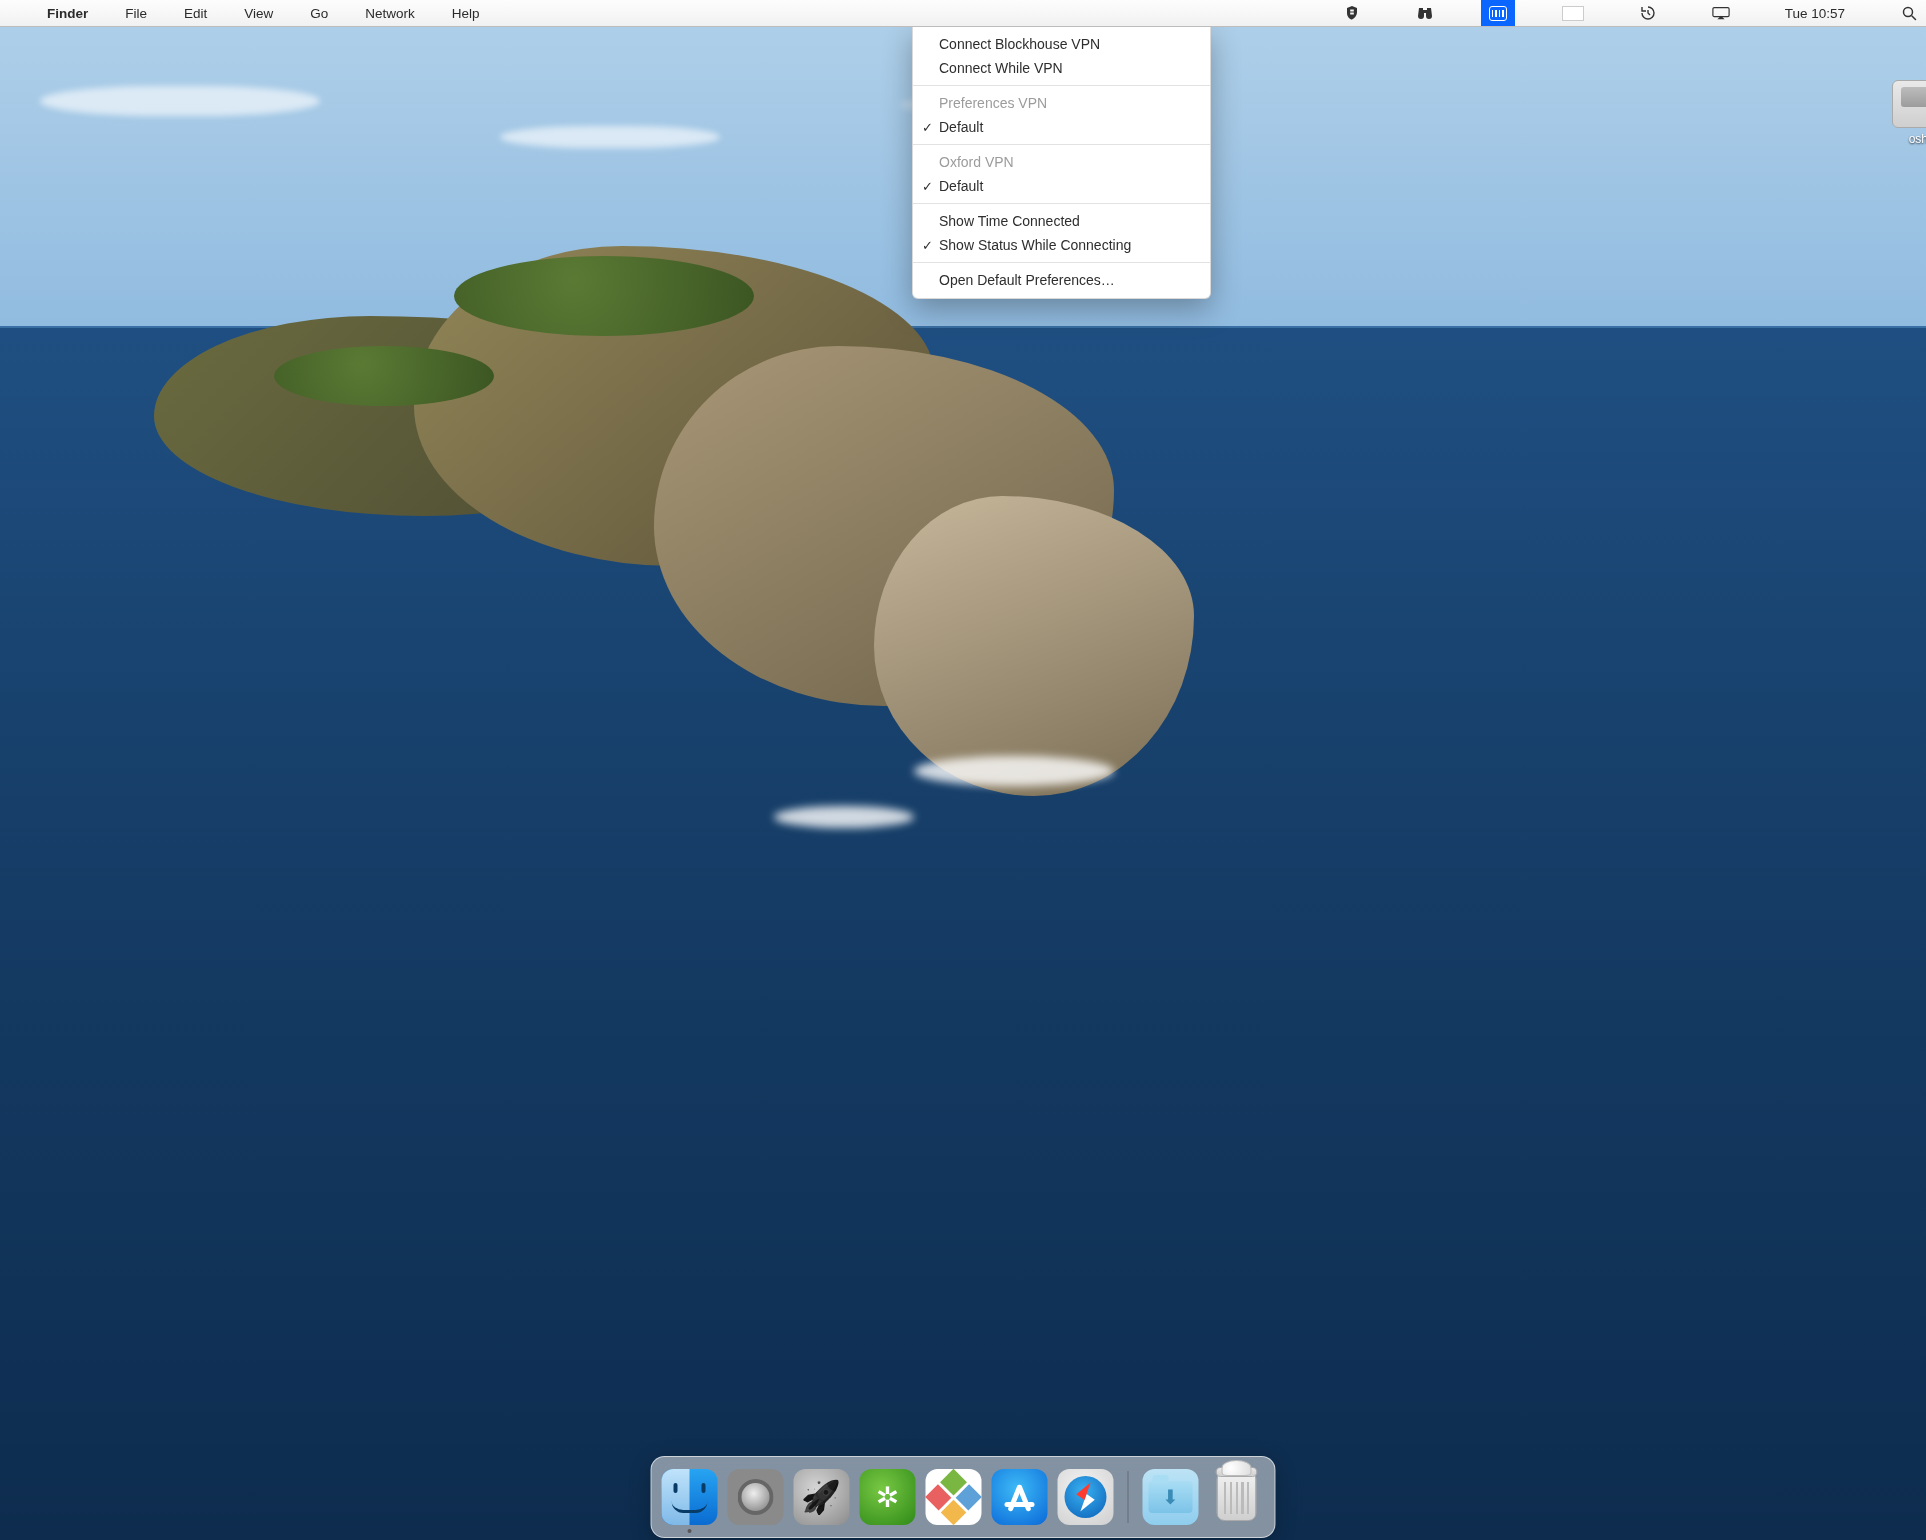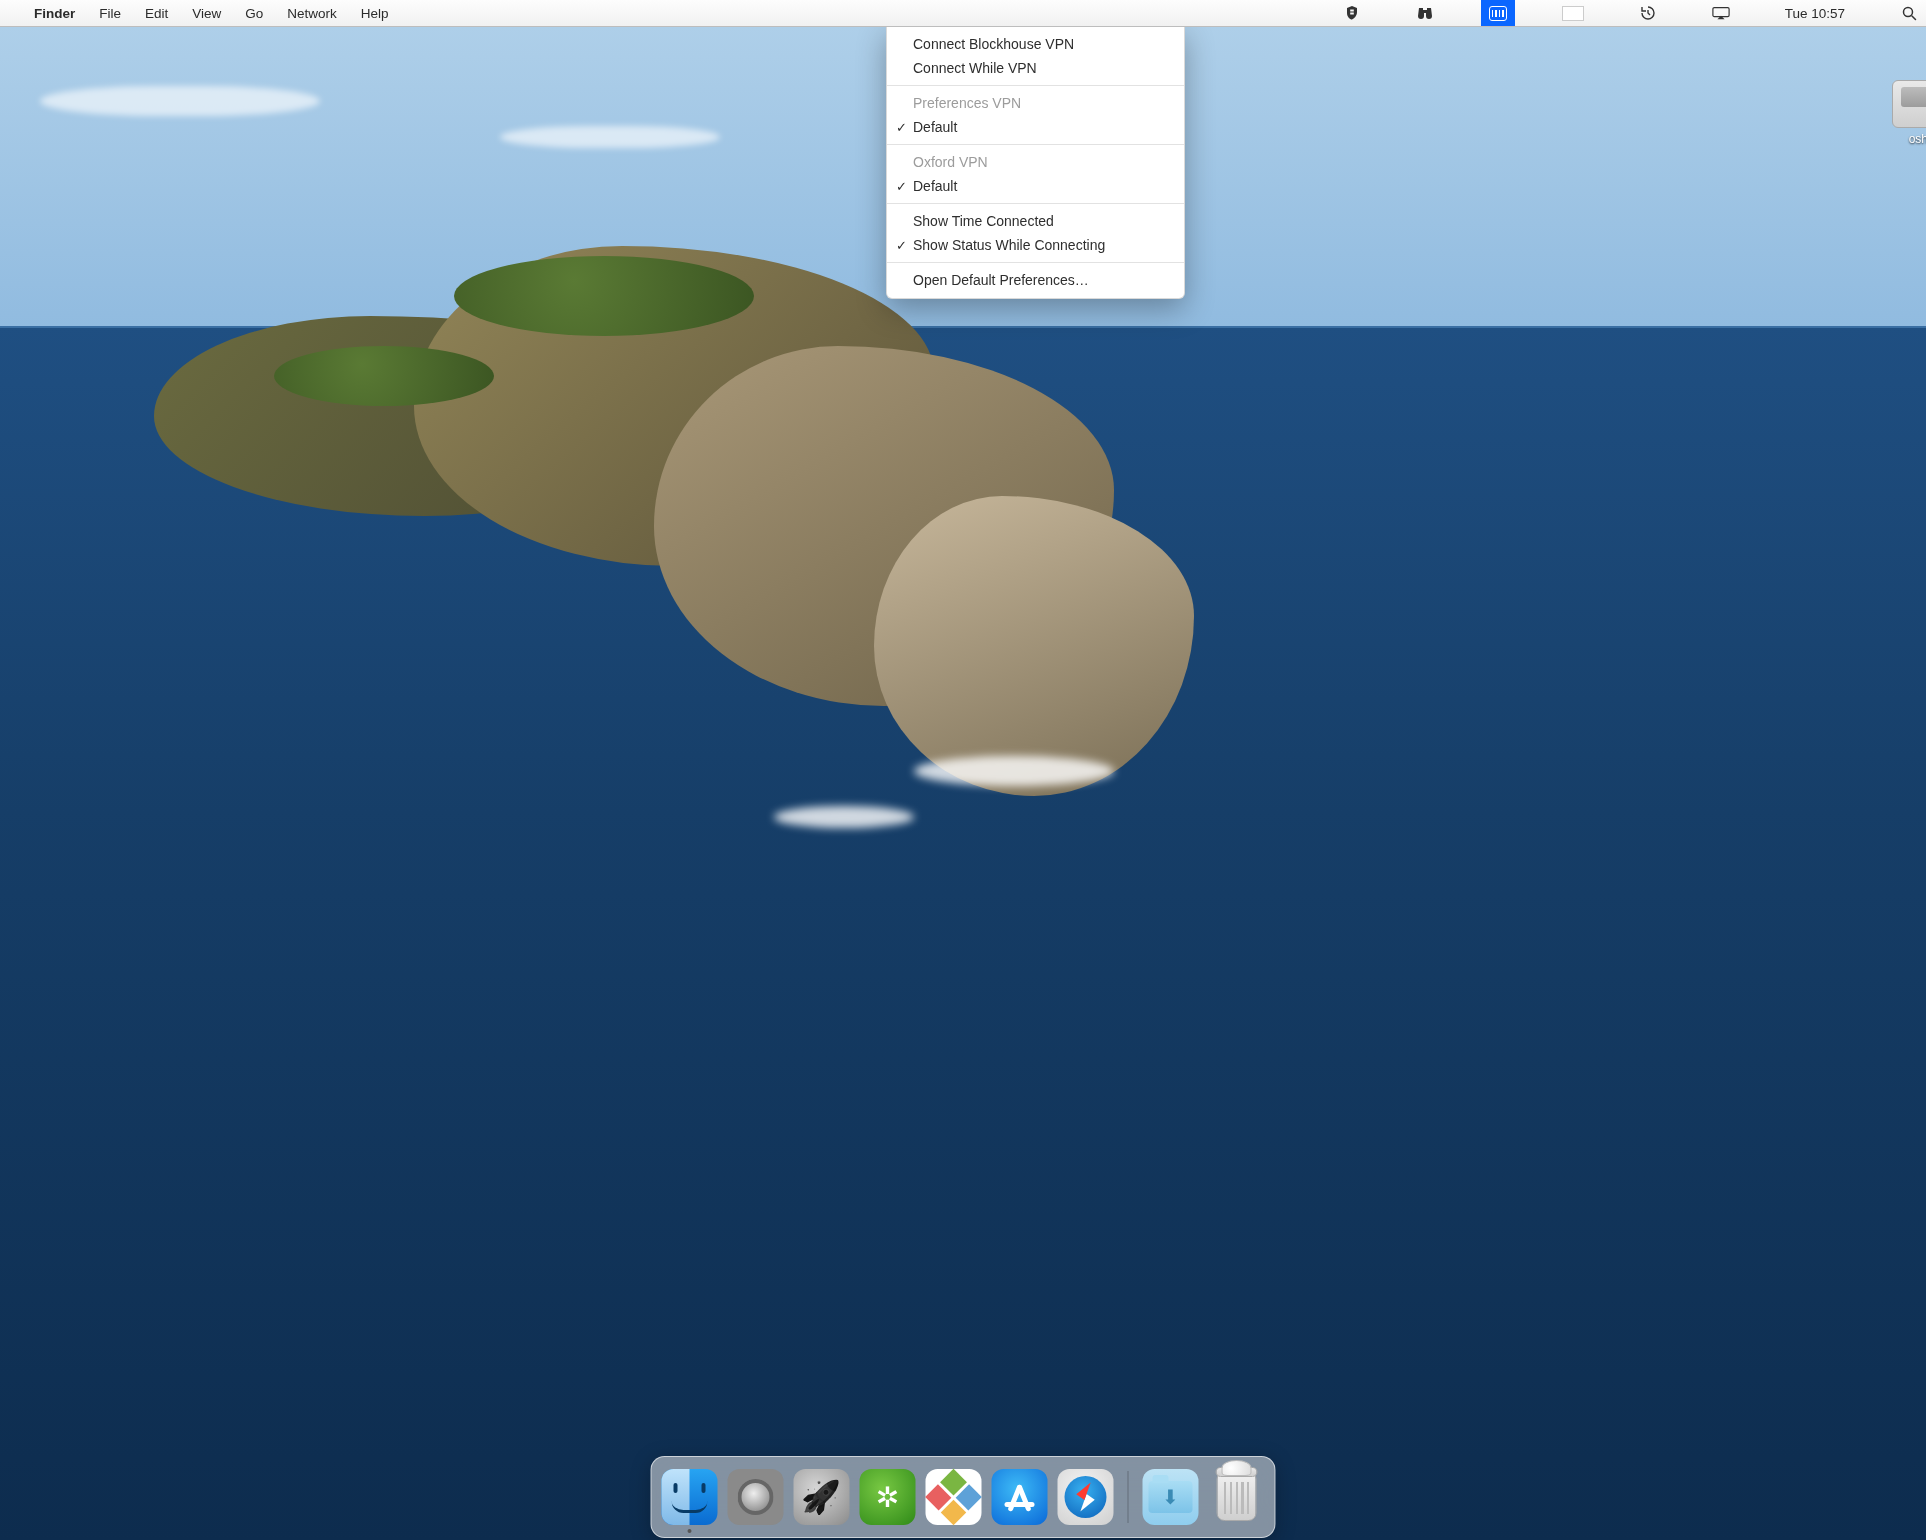--- a/index.html
+++ b/index.html
@@ -1,18 +1,18 @@
 <!DOCTYPE html>
 <html><head>
 <meta charset="utf-8">
 <style>
   html,body{margin:0;padding:0;width:1228px;height:980px;font-family:-apple-system,"Helvetica Neue",Helvetica,Arial,sans-serif;overflow:hidden;background:#000;}
   
   .menubar{position:absolute;top:0;left:0;right:0;height:26px;background:linear-gradient(#fdfdfd,#f1f1f1);border-bottom:1px solid #bdbdbd;display:flex;align-items:center;font-size:13.5px;color:#2b2b2b;z-index:100;}
-  .menubar .left{display:flex;align-items:center;gap:4px;}
+  .menubar .left{display:flex;align-items:center;gap:17px;}
   .menubar .left .mi{padding:0 10px;height:26px;display:flex;align-items:center;cursor:default;}
   .menubar .left .mi.app{font-weight:600;}
   .menubar .right{margin-left:auto;display:flex;align-items:center;height:26px;gap:39px;}
   .menubar .right .ri{height:26px;display:flex;align-items:center;padding:0 8px;cursor:default;}
   .menubar .right .ri.sel{background:#0a66ff;color:#fff;}
   .menubar .clock{padding:0 10px;font-size:13.5px;}
   .apple{font-size:15px;line-height:1;}
   
   .flag{width:20px;height:13px;position:relative;background:#fff;overflow:hidden;border:0.5px solid #ccc;}
   .flag .t1{left:0;top:0;width:8px;height:5px;background:#012169;}
@@ -22,21 +22,21 @@
   .flag .hv{left:0;right:0;top:5px;height:3px;background:#c8102e;}
   .flag .vv{top:0;bottom:0;left:8.5px;width:3px;background:#c8102e;}
   
   .ic{width:18px;height:18px;display:inline-flex;align-items:center;justify-content:center;font-size:15px;color:#333;}
   .ri.sel .ic{color:#fff;}
   
   .vpnicon{width:22px;height:15px;border:1.6px solid currentColor;border-radius:3px;position:relative;box-sizing:border-box;display:flex;align-items:center;justify-content:center;gap:2px;}
   .vpnicon span{width:1.5px;height:7px;background:currentColor;}
   
   
-  .dropdown{position:absolute;top:26px;left:886px;width:297px;background:#fff;border:1px solid rgba(0,0,0,.15);border-radius:0 0 6px 6px;box-shadow:0 10px 30px rgba(0,0,0,.30);padding:5px 0 6px;z-index:99;font-size:14px;color:#2e2e2e;}
+  .dropdown{position:absolute;top:26px;left:912px;width:297px;background:#fff;border:1px solid rgba(0,0,0,.15);border-radius:0 0 6px 6px;box-shadow:0 10px 30px rgba(0,0,0,.30);padding:5px 0 6px;z-index:99;font-size:14px;color:#2e2e2e;}
   .dropdown .row{display:flex;align-items:center;height:24px;padding:0 16px 0 26px;position:relative;}
   .dropdown .row.header{color:#9c9c9c;}
   .dropdown .row .chk{position:absolute;left:9px;font-size:13px;}
   .dropdown hr{border:none;border-top:1px solid #e2e2e2;margin:5px 0;}
   
   .desktop{position:absolute;top:26px;left:0;right:0;bottom:0;overflow:hidden;background:linear-gradient(to bottom,#9dc3e6 0%,#6fa7d9 22%,#2b5c99 55%,#12395f 80%,#0b2846 100%);} 
   
   .sky{position:absolute;left:0;right:0;top:0;height:36%;background:linear-gradient(#aecfe9,#79abd8);} 
   .cloud{position:absolute;background:rgba(255,255,255,.6);border-radius:50%/60%;filter:blur(3px);} 
   .c1{left:40px;top:60px;width:280px;height:30px;}

